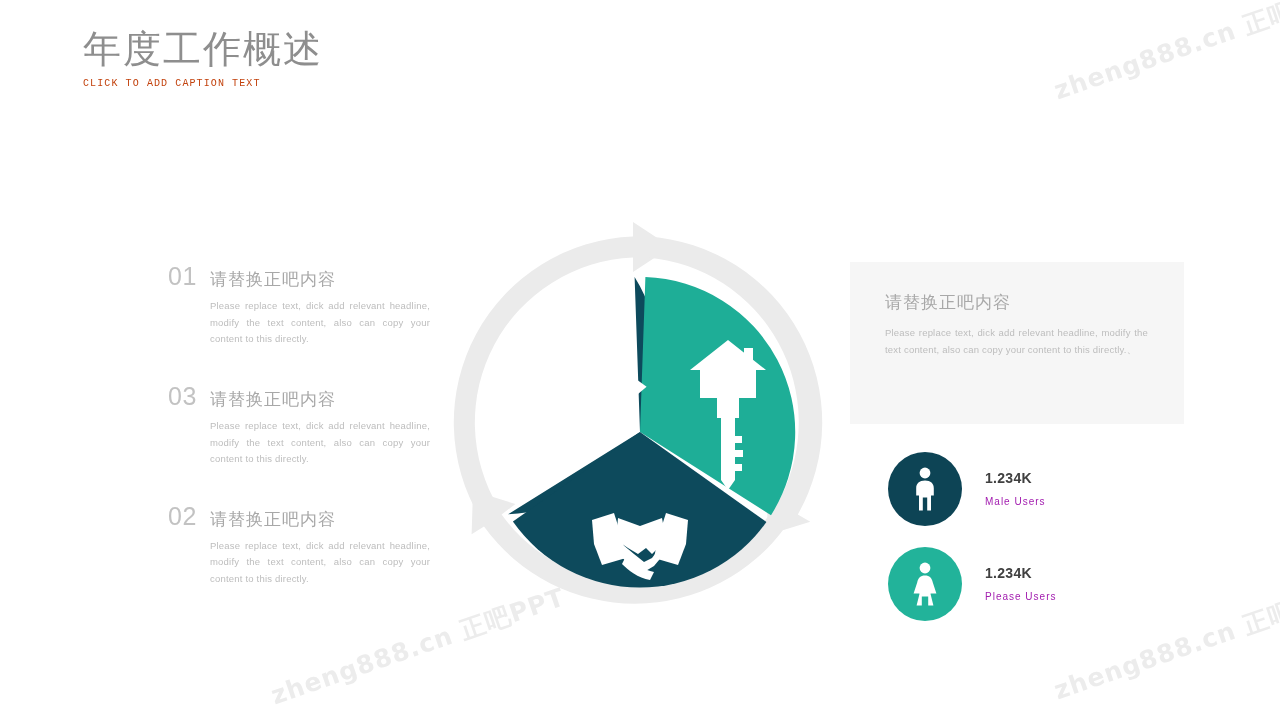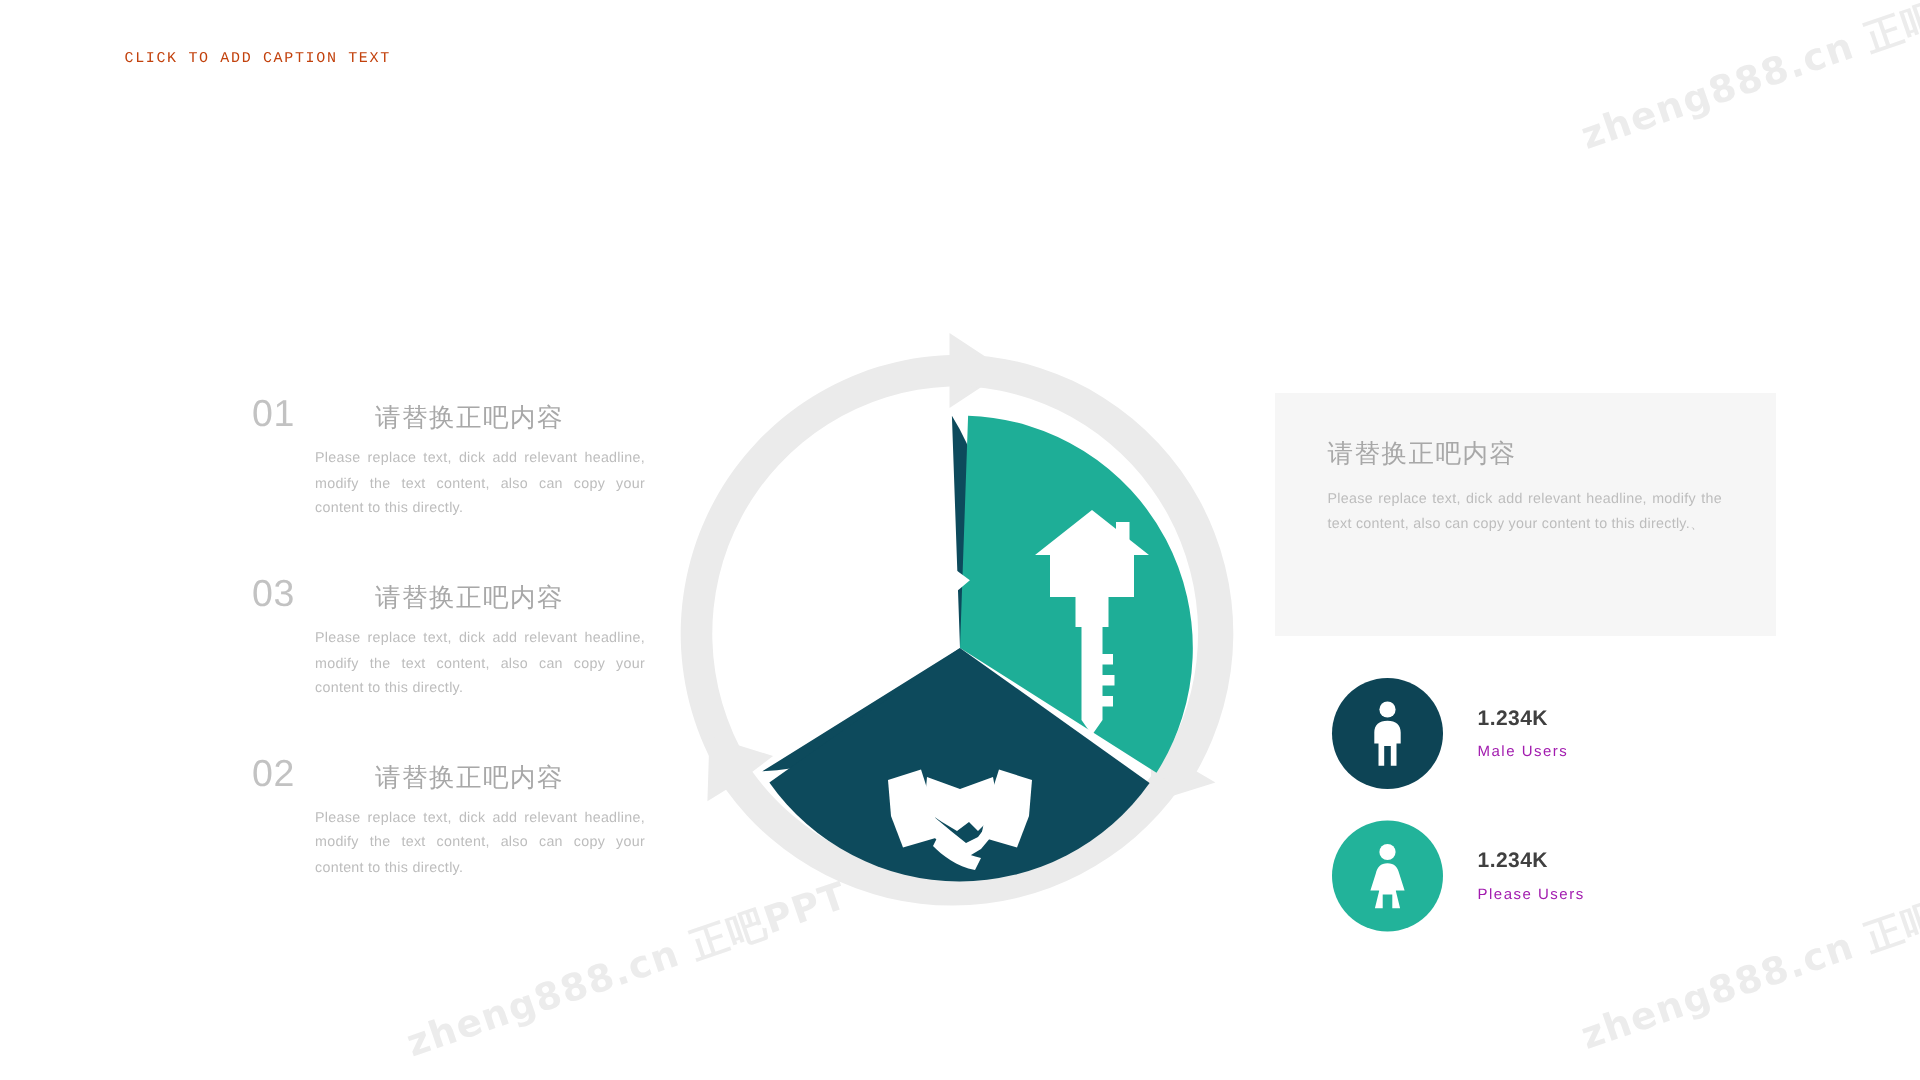--- a/index.html
+++ b/index.html
@@ -75,21 +75,20 @@
     width: 262px;
   }
   .list-item {
     position: relative;
     margin-bottom: 34px;
   }
   .list-item:last-child { margin-bottom: 0; }
   .item-head {
     display: flex;
     align-items: baseline;
-    gap: 40px;
   }
   .item-num {
     font-family: "Liberation Sans", sans-serif;
     font-size: 25px;
     color: #c2c2c2;
     font-weight: 400;
     letter-spacing: 0.5px;
     width: 42px;
     flex: 0 0 42px;
   }
@@ -198,20 +197,21 @@
 </head>
 <body>
 
 <div class="slide">
 
   <div class="watermark wm-tr">zheng888.cn 正吧PPT</div>
   <div class="watermark wm-bl">zheng888.cn 正吧PPT</div>
   <div class="watermark wm-br">zheng888.cn 正吧PPT</div>
 
   <div class="header">
+    <div class="page-title">年度工作概述</div>
     <div class="page-subtitle">CLICK TO ADD CAPTION TEXT</div>
   </div>
 
   <div class="left-list">
 
     <div class="list-item">
       <div class="item-head">
         <div class="item-num">01</div>
         <div class="item-title">请替换正吧内容</div>
       </div>

